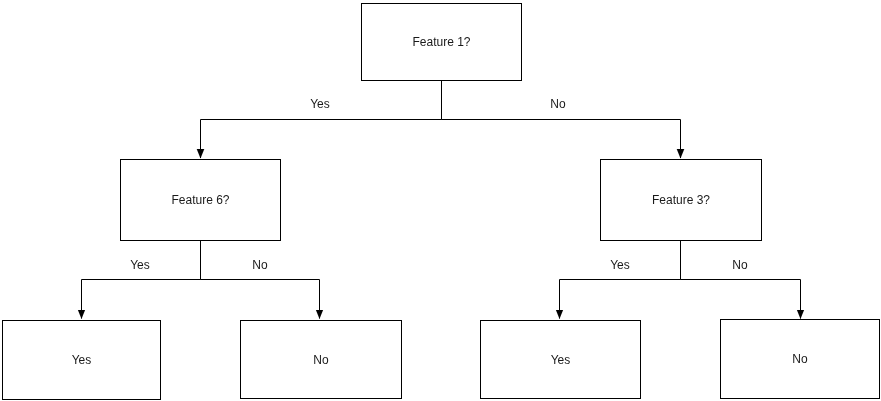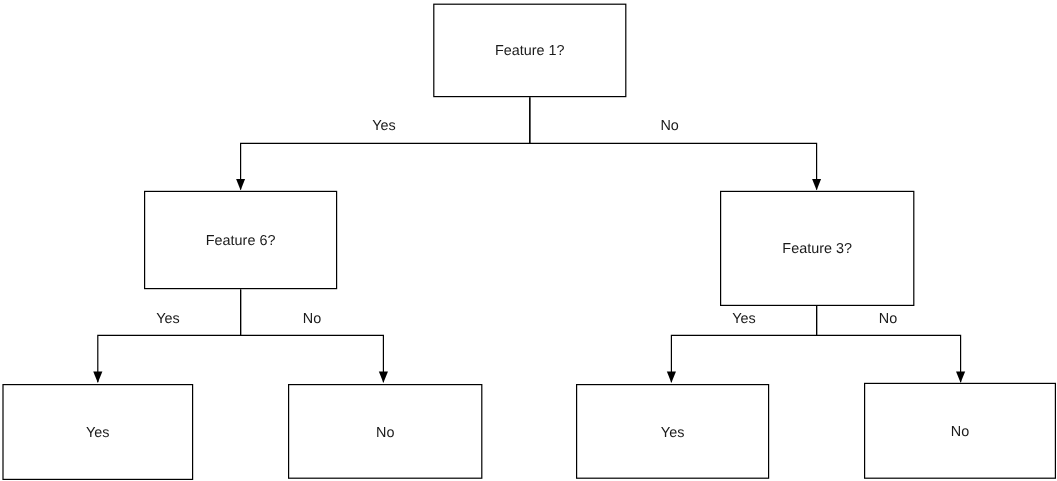--- a/index.html
+++ b/index.html
@@ -32,21 +32,21 @@
     border: 1px solid #000000;
     display: flex;
     align-items: center;
     justify-content: center;
     font-size: 12px;
     color: #1a1a1a;
     text-align: center;
   }
   .n-root { left: 361px; top: 3px;   width: 161px; height: 78px; }
   .n-f2   { left: 120px; top: 159px; width: 161px; height: 82px; }
-  .n-f3   { left: 600px; top: 159px; width: 162px; height: 96px; }
+  .n-f3   { left: 600px; top: 159px; width: 162px; height: 82px; }
   .n-l1   { left: 2px;   top: 320px; width: 159px; height: 80px; }
   .n-l2   { left: 240px; top: 320px; width: 162px; height: 79px; }
   .n-l3   { left: 480px; top: 320px; width: 161px; height: 79px; }
   .n-l4   { left: 720px; top: 319px; width: 160px; height: 80px; }
   .edge-label {
     position: absolute;
     transform: translate(-50%, -50%);
     font-size: 12px;
     color: #1a1a1a;
     background: #ffffff;

